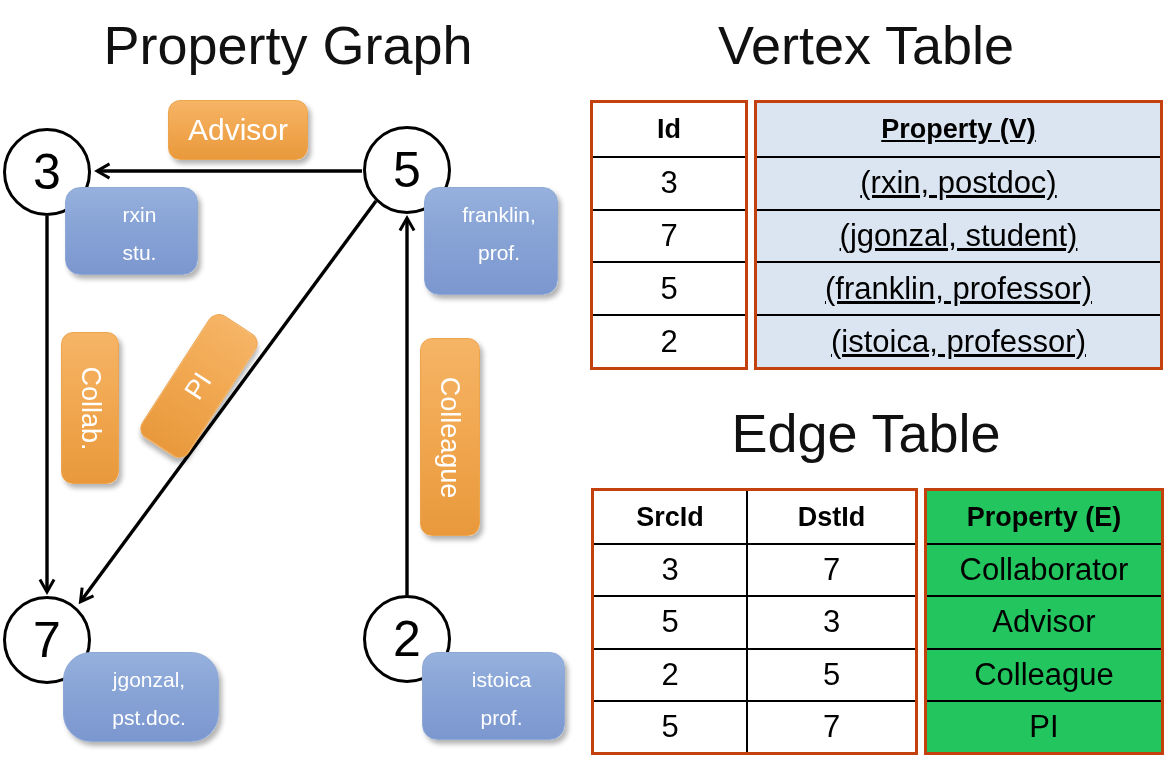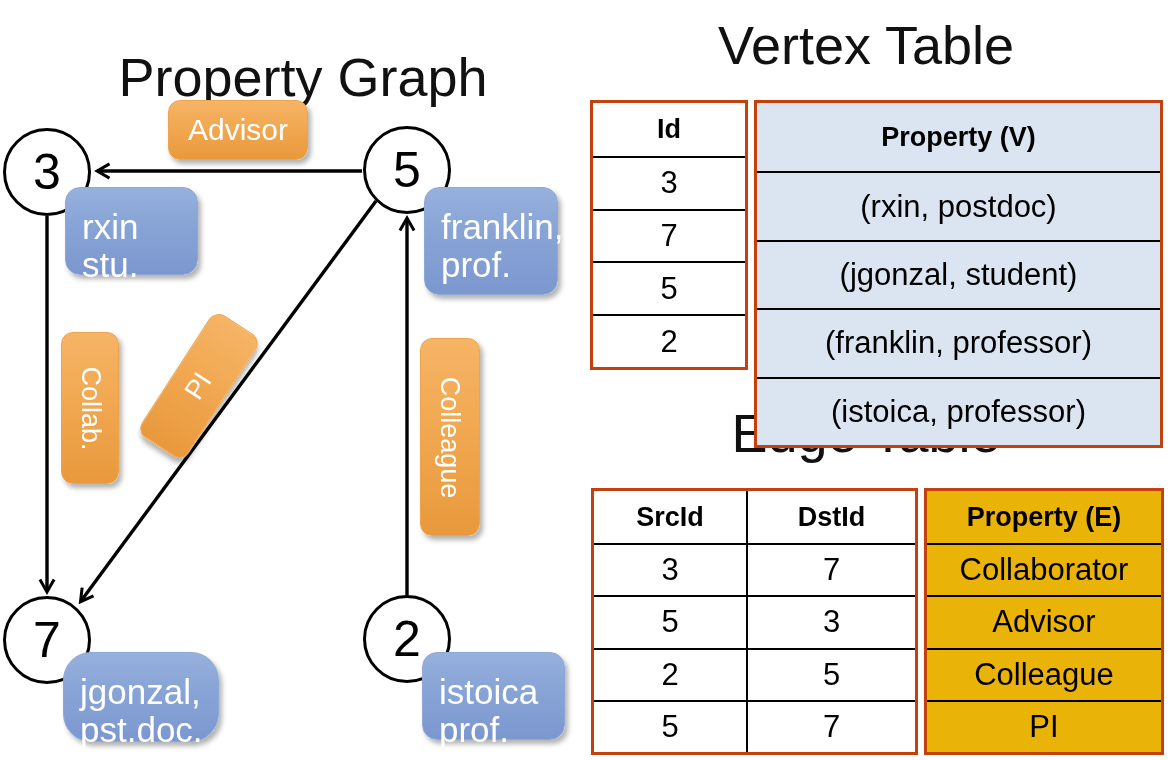--- a/index.html
+++ b/index.html
@@ -5,21 +5,21 @@
   html,body{margin:0;padding:0;background:#ffffff;}
   .canvas{
     position:relative;width:1170px;height:760px;background:#ffffff;overflow:hidden;
     font-family:"Liberation Sans",sans-serif;color:#000;
   }
   
   .big-title{
     position:absolute;font-size:54px;font-weight:300;letter-spacing:0;
     color:#111;white-space:nowrap;transform:translateX(-50%);
   }
-  .t-graph{left:303px;top:14px;margin-top:32px;}
+  .t-graph{left:288px;top:14px;}
   .t-vertex{left:866px;top:14px;}
   .t-edge{left:866px;top:402px;}
 
   
   svg.edges{position:absolute;left:0;top:0;width:580px;height:760px;}
   svg.edges line{stroke:#000;stroke-width:3.4px;}
 
   
   .node{
     position:absolute;width:88px;height:88px;border:3.5px solid #000;border-radius:50%;
@@ -30,22 +30,22 @@
   .n5{left:363px;top:126px;}
   .n7{left:3px;top:596px;}
   .n2{left:363px;top:595px;}
 
   
   .pbox{
     position:absolute;border-radius:15px;
     background:linear-gradient(180deg,#97b1dd 0%,#8aa6d7 35%,#7b97cf 100%);
     border:1px solid #8fa9d6;
     box-shadow:3px 4px 5px rgba(0,0,0,0.30);
-    color:#fff;font-size:35px;line-height:38px;
-    padding:20px 0 0 16px;box-sizing:border-box;white-space:pre-line;
+    color:#fff;font-size:21px;line-height:38px;
+    padding:8px 0 0 16px;box-sizing:border-box;white-space:pre-line;text-align:center;
   }
   .p-rxin{left:65px;top:187px;width:133px;height:88px;}
   .p-franklin{left:424px;top:187px;width:134px;height:108px;}
   .p-jgonzal{left:63px;top:652px;width:156px;height:90px;border-radius:28px;}
   .p-istoica{left:422px;top:652px;width:143px;height:88px;}
 
   
   .ebox{
     position:absolute;border-radius:12px;
     background:linear-gradient(180deg,#f6b466 0%,#f1a851 45%,#e9993c 100%);
@@ -68,24 +68,24 @@
   }
   .tblbox .cell{
     display:flex;align-items:center;justify-content:center;
     border-top:2.5px solid #000;box-sizing:border-box;
     font-size:31px;font-weight:300;white-space:nowrap;
   }
   .tblbox .cell.first{border-top:none;}
   .tblbox .cell.hdr{font-size:27px;font-weight:700;}
   .idnum{font-size:34px;}
   .bluefill{background:#dbe5f1;}
-  .orangefill{background:#eab308;}
+  .orangefill{background:#22c55e;}
 
   .vt-id{left:590px;top:100px;width:158px;height:270px;grid-template-rows:repeat(5,1fr);}
-  .vt-prop{left:754px;top:100px;width:409px;height:348px;grid-template-rows:repeat(5,1fr);}
+  .vt-prop{left:754px;top:100px;width:409px;height:270px;grid-template-rows:repeat(5,1fr);text-decoration:underline;}
   .vt-prop{background:#dbe5f1;}
 
   .et-ids{left:591px;top:488px;width:327px;height:267px;grid-template-rows:repeat(5,1fr);grid-template-columns:152px 1fr;}
   .et-ids .cell.vline{border-left:2.5px solid #000;}
   .et-prop{left:924px;top:488px;width:240px;height:267px;grid-template-rows:repeat(5,1fr);background:#f8ddc1;}
 </style>
 </head>
 <body>
 
 <div class="canvas">

